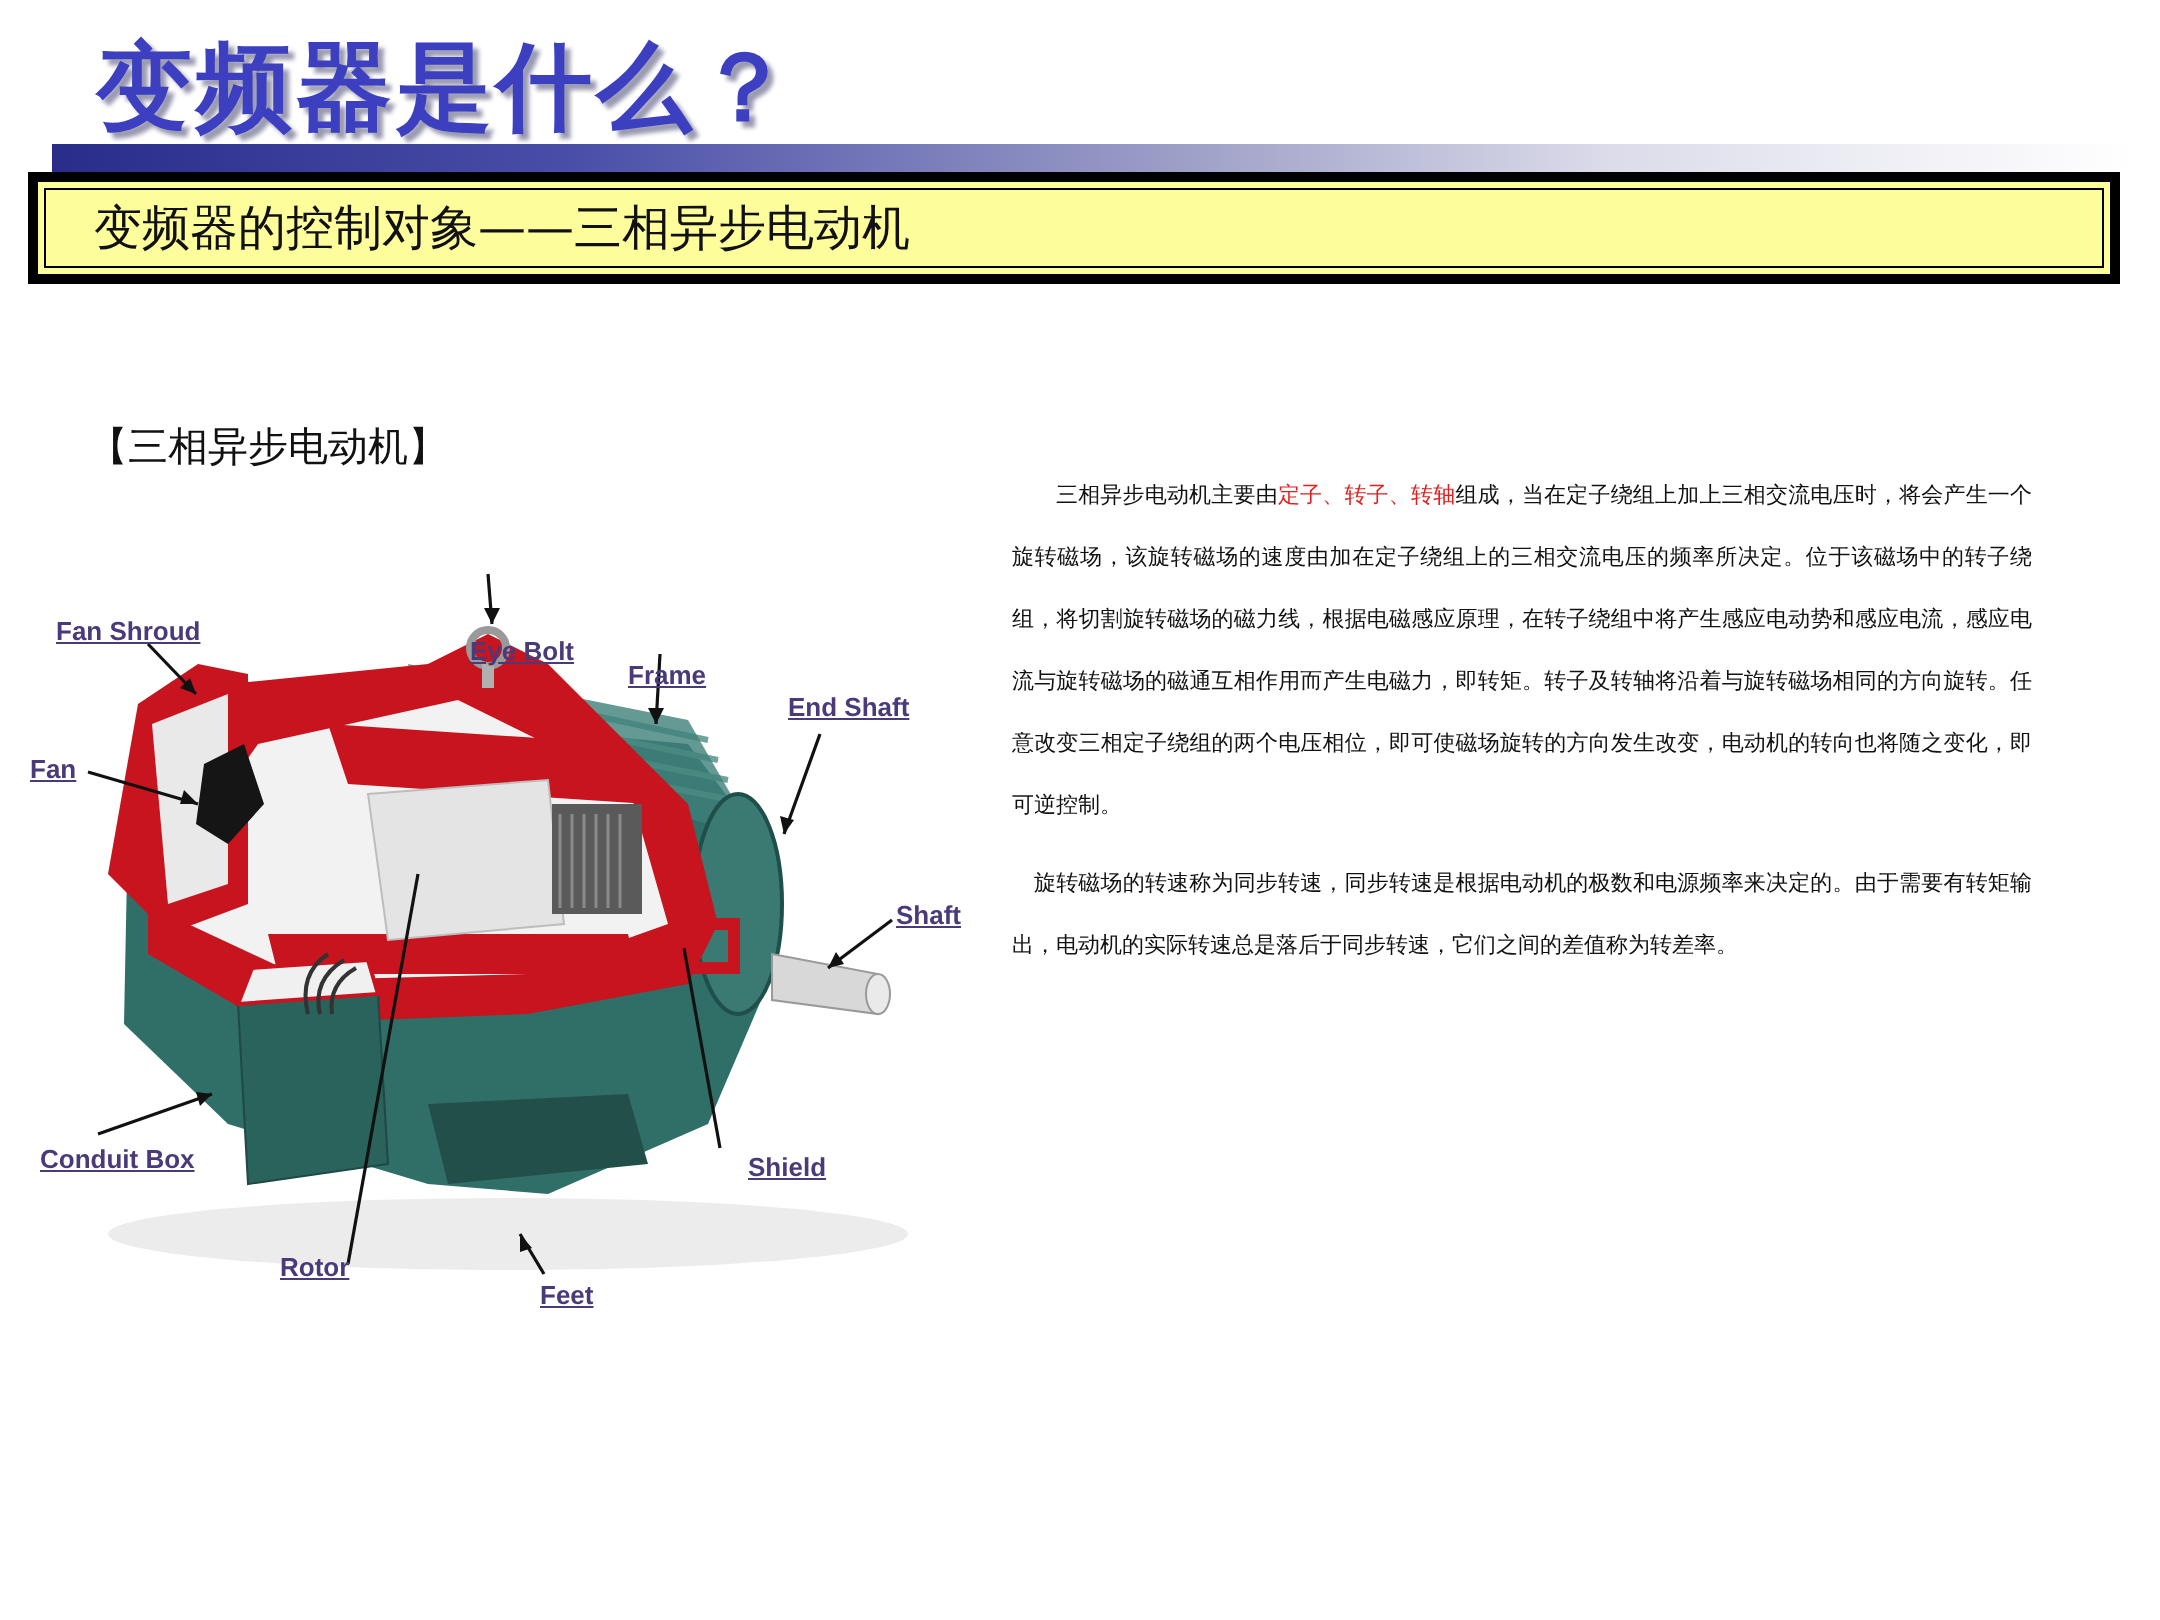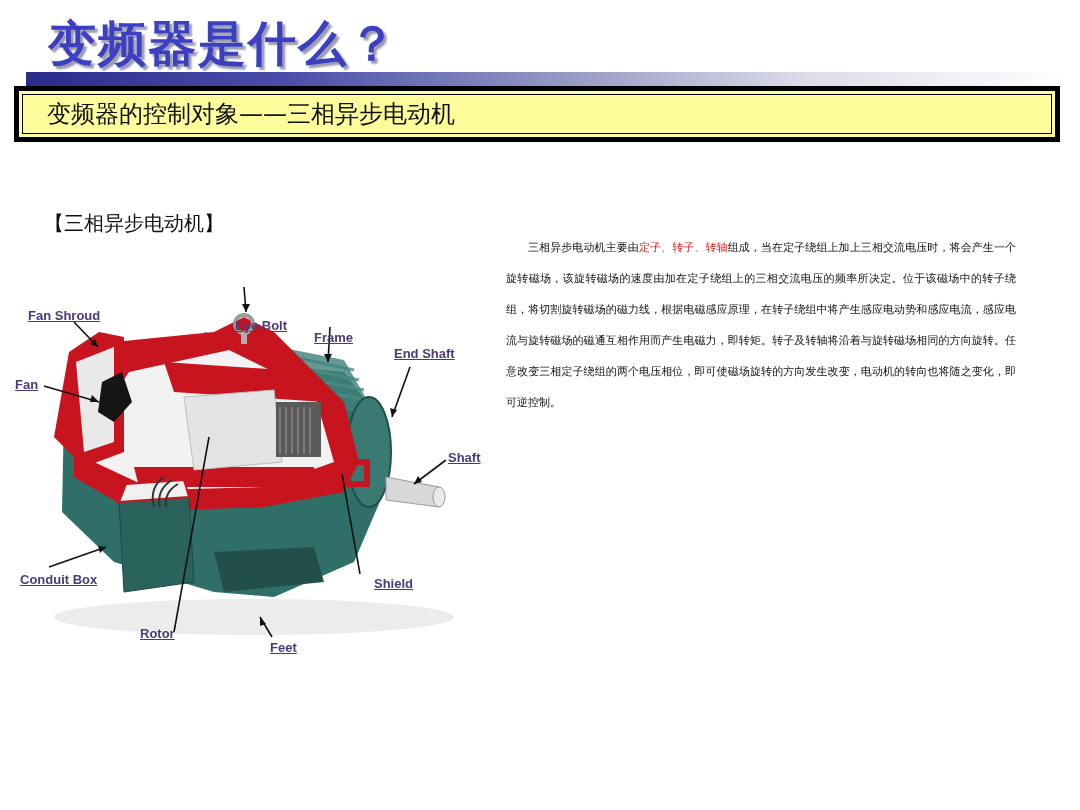--- a/index.html
+++ b/index.html
@@ -144,13 +144,14 @@
   <span class="callout" style="left:1px; top:115px;">Fan</span>
   <span class="callout" style="left:434px; top:188px;">Shaft</span>
   <span class="callout" style="left:6px; top:310px;">Conduit Box</span>
   <span class="callout" style="left:360px; top:314px;">Shield</span>
   <span class="callout" style="left:126px; top:364px;">Rotor</span>
   <span class="callout" style="left:256px; top:378px;">Feet</span>
 </div>
 
 <div class="body-text">
   <p class="p1"><span>三相异步电动机主要由</span><span class="red">定子、转子、转轴</span><span>组成，当在定子绕组上加上三相交流电压时，将会产生一个旋转磁场，该旋转磁场的速度由加在定子绕组上的三相交流电压的频率所决定。位于该磁场中的转子绕组，将切割旋转磁场的磁力线，根据电磁感应原理，在转子绕组中将产生感应电动势和感应电流，感应电流与旋转磁场的磁通互相作用而产生电磁力，即转矩。转子及转轴将沿着与旋转磁场相同的方向旋转。任意改变三相定子绕组的两个电压相位，即可使磁场旋转的方向发生改变，电动机的转向也将随之变化，即可逆控制。</span></p>
+  <p class="p2">旋转磁场的转速称为同步转速，同步转速是根据电动机的极数和电源频率来决定的。由于需要有转矩输出，电动机的实际转速总是落后于同步转速，它们之间的差值称为转差率。</p>
 </div>
 
 </body></html>

